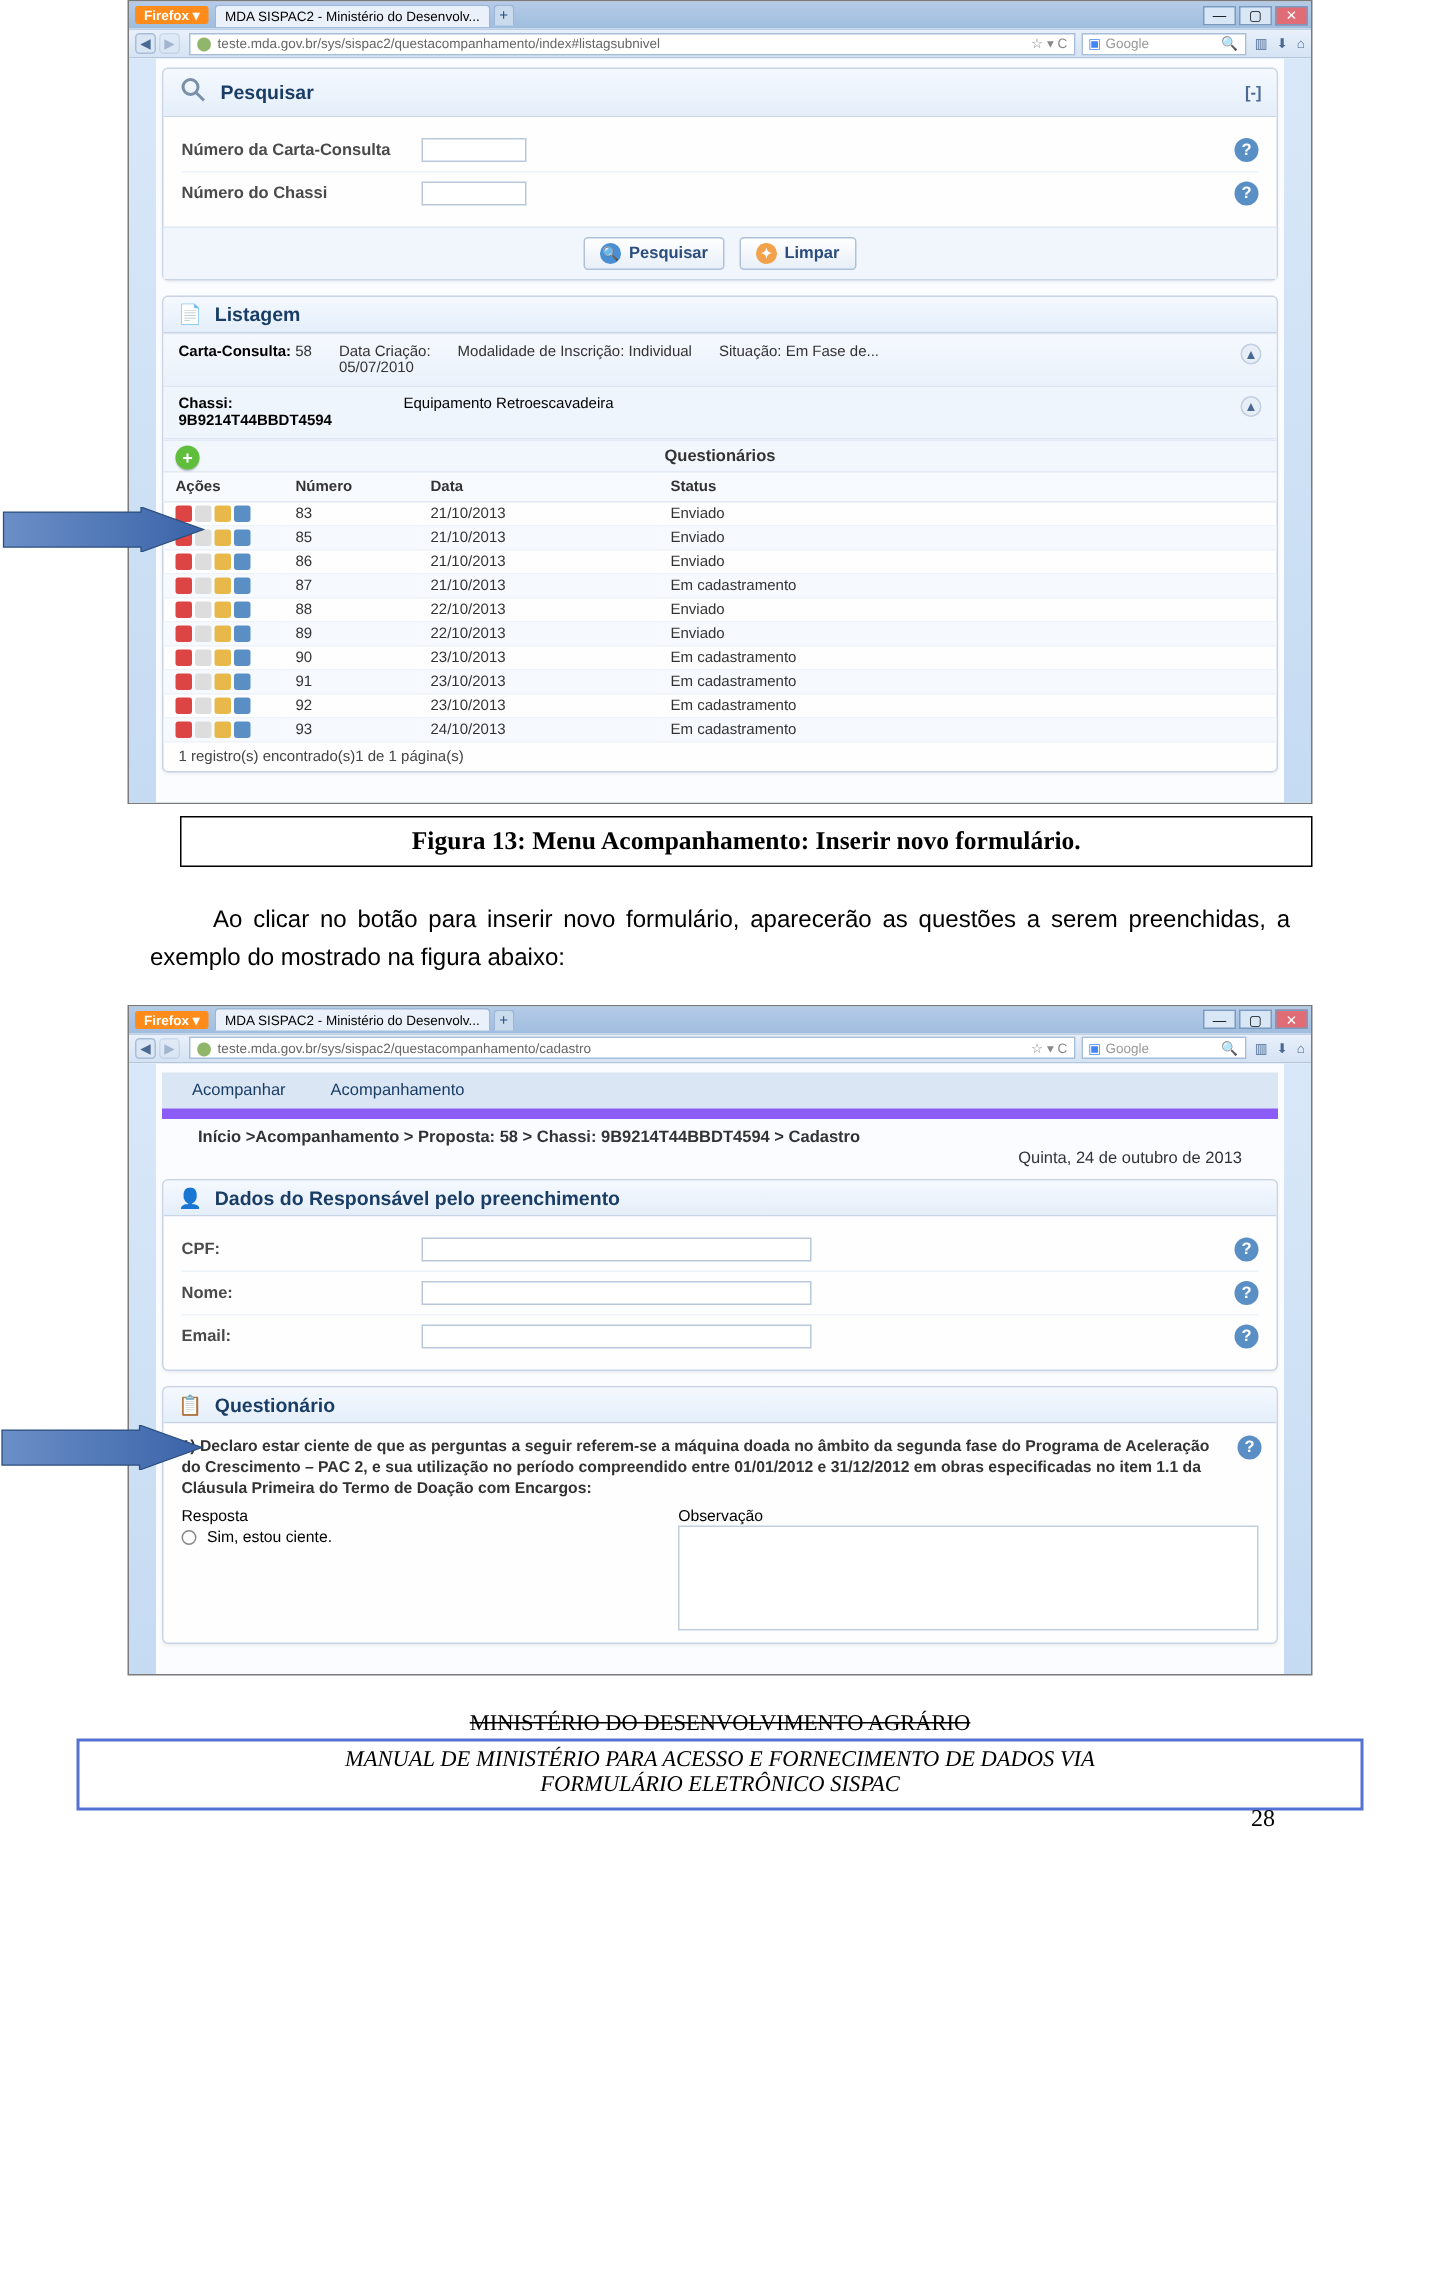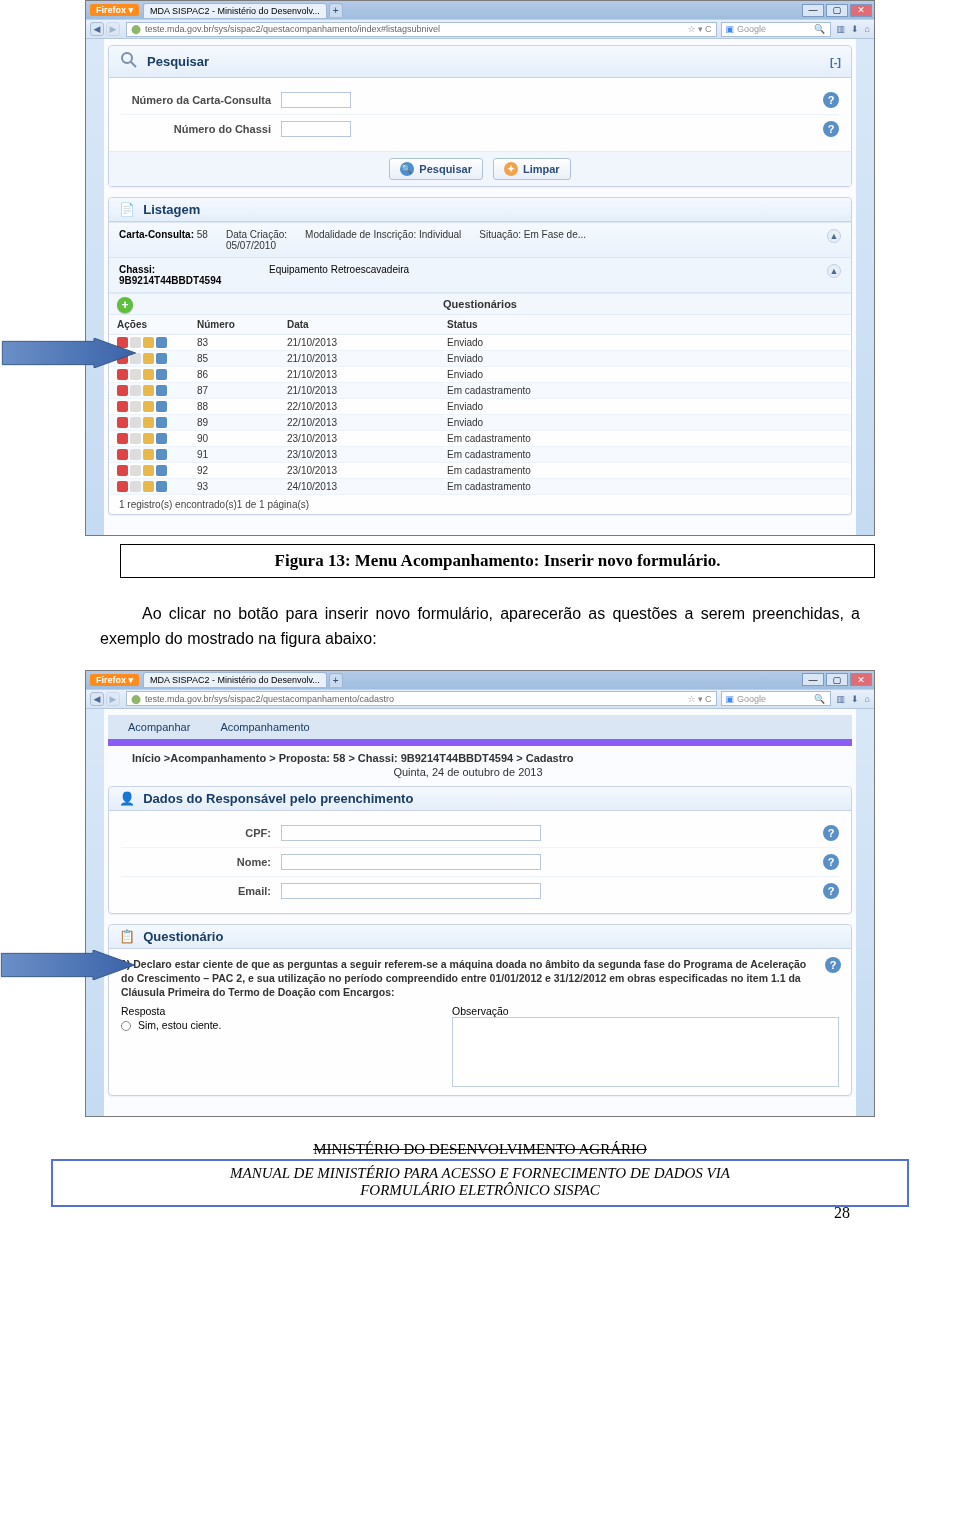--- a/index.html
+++ b/index.html
@@ -74,21 +74,21 @@
     border-bottom: 1px solid #c8d4e6; padding: 4px 10px;
     display:flex; align-items:center; gap:8px;
     font-size: 13px; color:#1a3d66; font-weight: bold;
     border-radius: 4px 4px 0 0;
   }
   .panel-header .collapse { margin-left:auto; font-size:11px; color:#4a6a94; }
   .panel-body { padding: 8px 12px; }
 
   .form-row { display:flex; align-items:center; padding:6px 0; border-bottom:1px solid #eef3fa; }
   .form-row:last-child{ border-bottom:none; }
-  .form-label { width: 160px; text-align:right; font-size:11px; color:#4a4a4a; padding-right:10px; font-weight:bold;}
+  .form-label { width: 160px; font-size:11px; color:#4a4a4a; padding-right:10px; font-weight:bold;}
   .form-input { height:16px; background:#fff; border:1px solid #b8c7dc; width:70px; }
   .form-input.wide{ width:260px; }
   .help-icon {
     margin-left:auto; width:16px; height:16px; border-radius:50%;
     background:#5a8fc5; color:#fff; font-size:11px; font-weight:bold;
     display:flex;align-items:center;justify-content:center;
   }
 
   .btn-row { display:flex; justify-content:center; gap:10px; background:#f1f6fc;
     padding:6px; border-top:1px solid #e2eaf5;}
@@ -161,21 +161,21 @@
     margin: 24px 100px 18px 100px; text-align: justify; line-height: 1.55;
     text-indent: 42px;
   }
 
   
   .menu-bar {
     background:#dbe6f4; border-bottom:7px solid #8b5cf6;
     padding: 6px 20px; font-size:11px; display:flex; gap:30px; color:#1a3d66;
   }
   .breadcrumb { font-size:11px; color:#333; padding:6px 24px 2px 24px; }
-  .date-line { font-size:11px; color:#333; text-align:center; padding:0 24px 8px 0; }
+  .date-line { font-size:11px; color:#333; text-align:right; padding:0 24px 8px 0; }
   .question-text { font-size:10.5px; color:#333; font-weight:bold; line-height:1.35;}
   .quest-row { display:flex; gap:8px; margin-top:6px;}
   .resp-col { width:45%; font-size:10.5px; }
   .obs-col { flex:1; }
   .obs-box { border:1px solid #c0cfde; height:70px; background:#fff; }
   .radio { width:10px;height:10px;border:1px solid #888;border-radius:50%;
     display:inline-block; vertical-align:middle; margin-right:4px;}
 
   
   .arrow {

